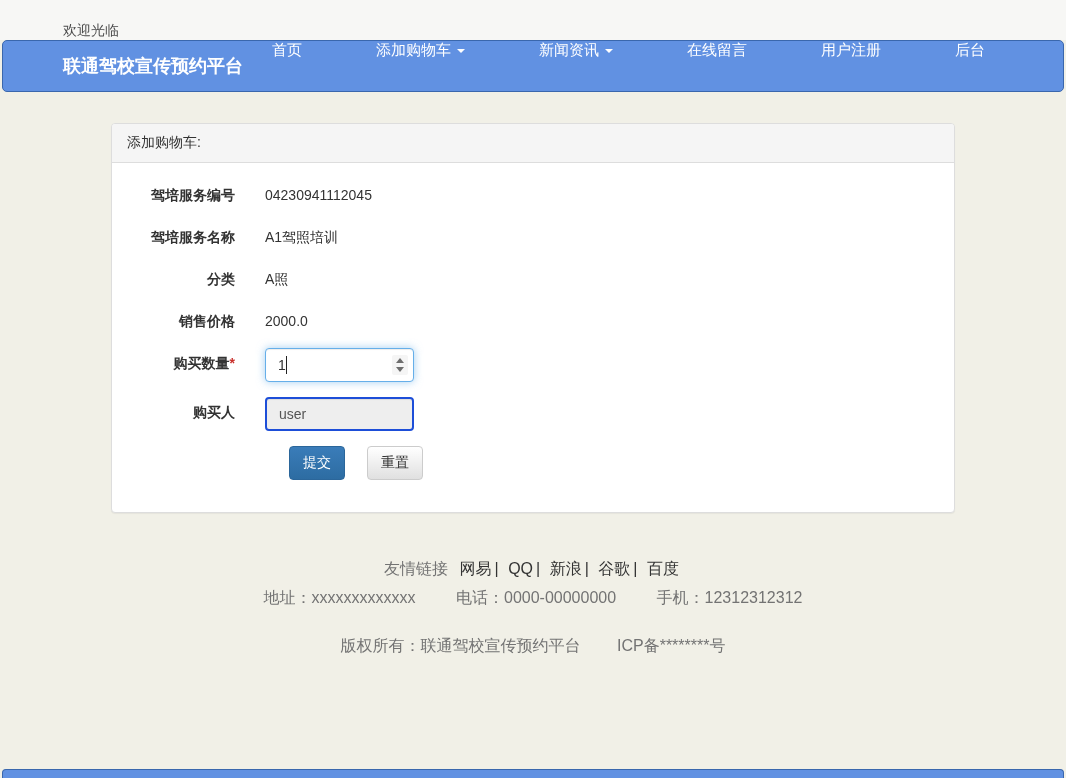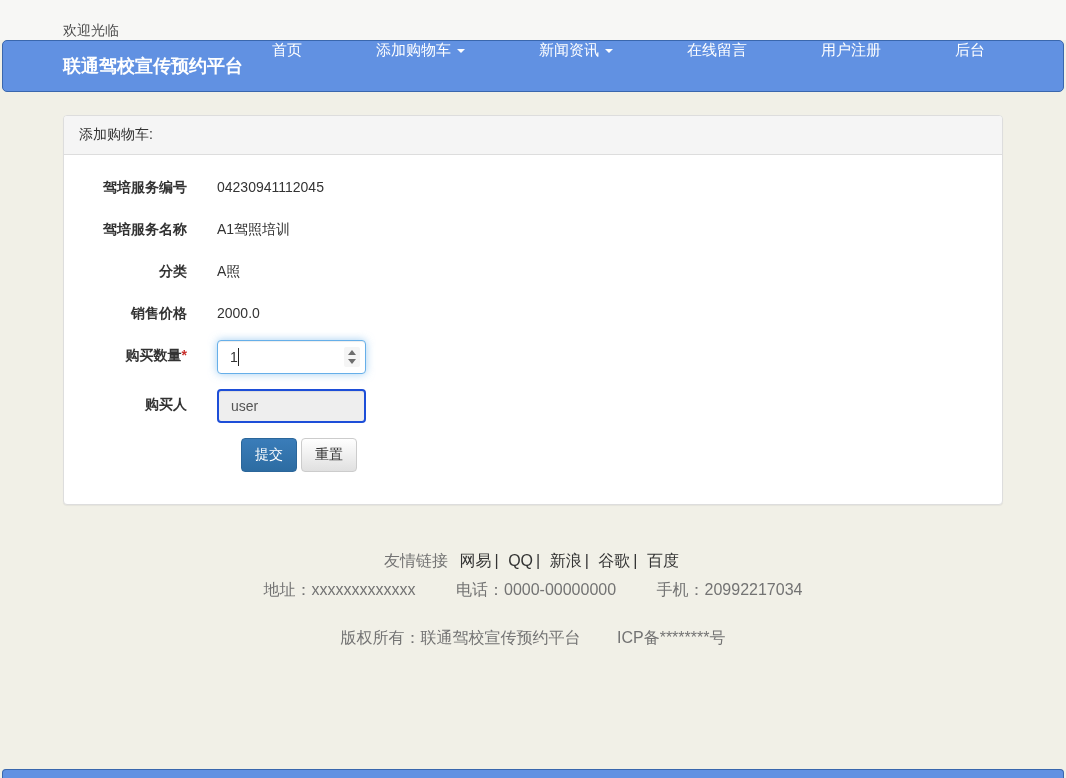--- a/index.html
+++ b/index.html
@@ -28,21 +28,21 @@
   .brand { color:#fff; font-size:18px; font-weight:bold; text-decoration:none; padding-right:14px; white-space:nowrap; }
   .nav-list { display:flex; list-style:none; height:100%;gap:44px; }
   .nav-item { display:flex; align-items:center; padding:0 15px; color:#fff; font-size:15px; text-decoration:none; white-space:nowrap; }
   .caret {
     display:inline-block; margin-left:6px;
     width:0; height:0;
     border-left:4px solid transparent; border-right:4px solid transparent;
     border-top:4px solid #fff;
   }
   
-  .main { width:940px; margin:23px auto 0; flex:0 0 auto; }
+  .main { width:844px; margin:31px auto 0; flex:0 0 auto; }
   .panel {
     background:#fff; border:1px solid #ddd; border-radius:4px;
     box-shadow:0 1px 1px rgba(0,0,0,.05);
   }
   .panel-heading {
     padding:10px 15px; background:#f5f5f5; border-bottom:1px solid #ddd;
     border-radius:3px 3px 0 0; color:#333; font-size:14px;
   }
   .panel-body { padding:17px 15px 32px; }
   .form-row { display:flex; align-items:flex-start; }
@@ -66,21 +66,21 @@
     display:flex; flex-direction:column; align-items:center; gap:4px;
     padding:3px 4px; background:#f5f5f5; border-radius:2px;
   }
   .spin-up { width:0; height:0; border-left:4px solid transparent; border-right:4px solid transparent; border-bottom:5px solid #6e6e6e; }
   .spin-down { width:0; height:0; border-left:4px solid transparent; border-right:4px solid transparent; border-top:5px solid #6e6e6e; }
   .buyer-input {
     width:149px; height:34px; padding:6px 12px; font-size:14px; color:#555;
     border:2px solid #1d4ed8; border-radius:4px; background:#eee;
     box-shadow:inset 0 1px 1px rgba(0,0,0,.075); cursor:not-allowed;
   }
-  .btn-row { margin-left:138px; display:flex; gap:4px;padding-left:24px; }
+  .btn-row { margin-left:138px; display:flex; gap:22px;padding-left:24px; }
   .btn {
     height:34px; padding:6px 13px; font-size:14px; border-radius:4px; cursor:pointer;
     font-family:inherit;
   }
   .btn-primary {
     color:#fff; border:1px solid #2b669a;
     background:linear-gradient(to bottom,#3a7cb9 0%,#2d6ca2 100%);
   }
   .btn-default {
     color:#333; border:1px solid #ccc;
@@ -211,21 +211,21 @@
     <span class="flabel">友情链接</span>
     <a href="#">网易</a><span class="sep">|</span>
     <a href="#">QQ</a><span class="sep">|</span>
     <a href="#">新浪</a><span class="sep">|</span>
     <a href="#">谷歌</a><span class="sep">|</span>
     <a href="#">百度</a>
   </div>
   <div class="footer-contact">
     <span class="grp"><span>地址：</span><span>xxxxxxxxxxxxx</span></span>
     <span class="grp"><span>电话：</span><span>0000-00000000</span></span>
-    <span class="grp"><span>手机：</span><span>20992217034</span></span>
+    <span class="grp"><span>手机：</span><span>12312312312</span></span>
   </div>
   <div class="footer-copy">
     <span>版权所有：联通驾校宣传预约平台</span>
     <span class="icp">ICP备********号</span>
   </div>
 </div>
 
 <div class="bottom-bar"></div>
 
 </body></html>

